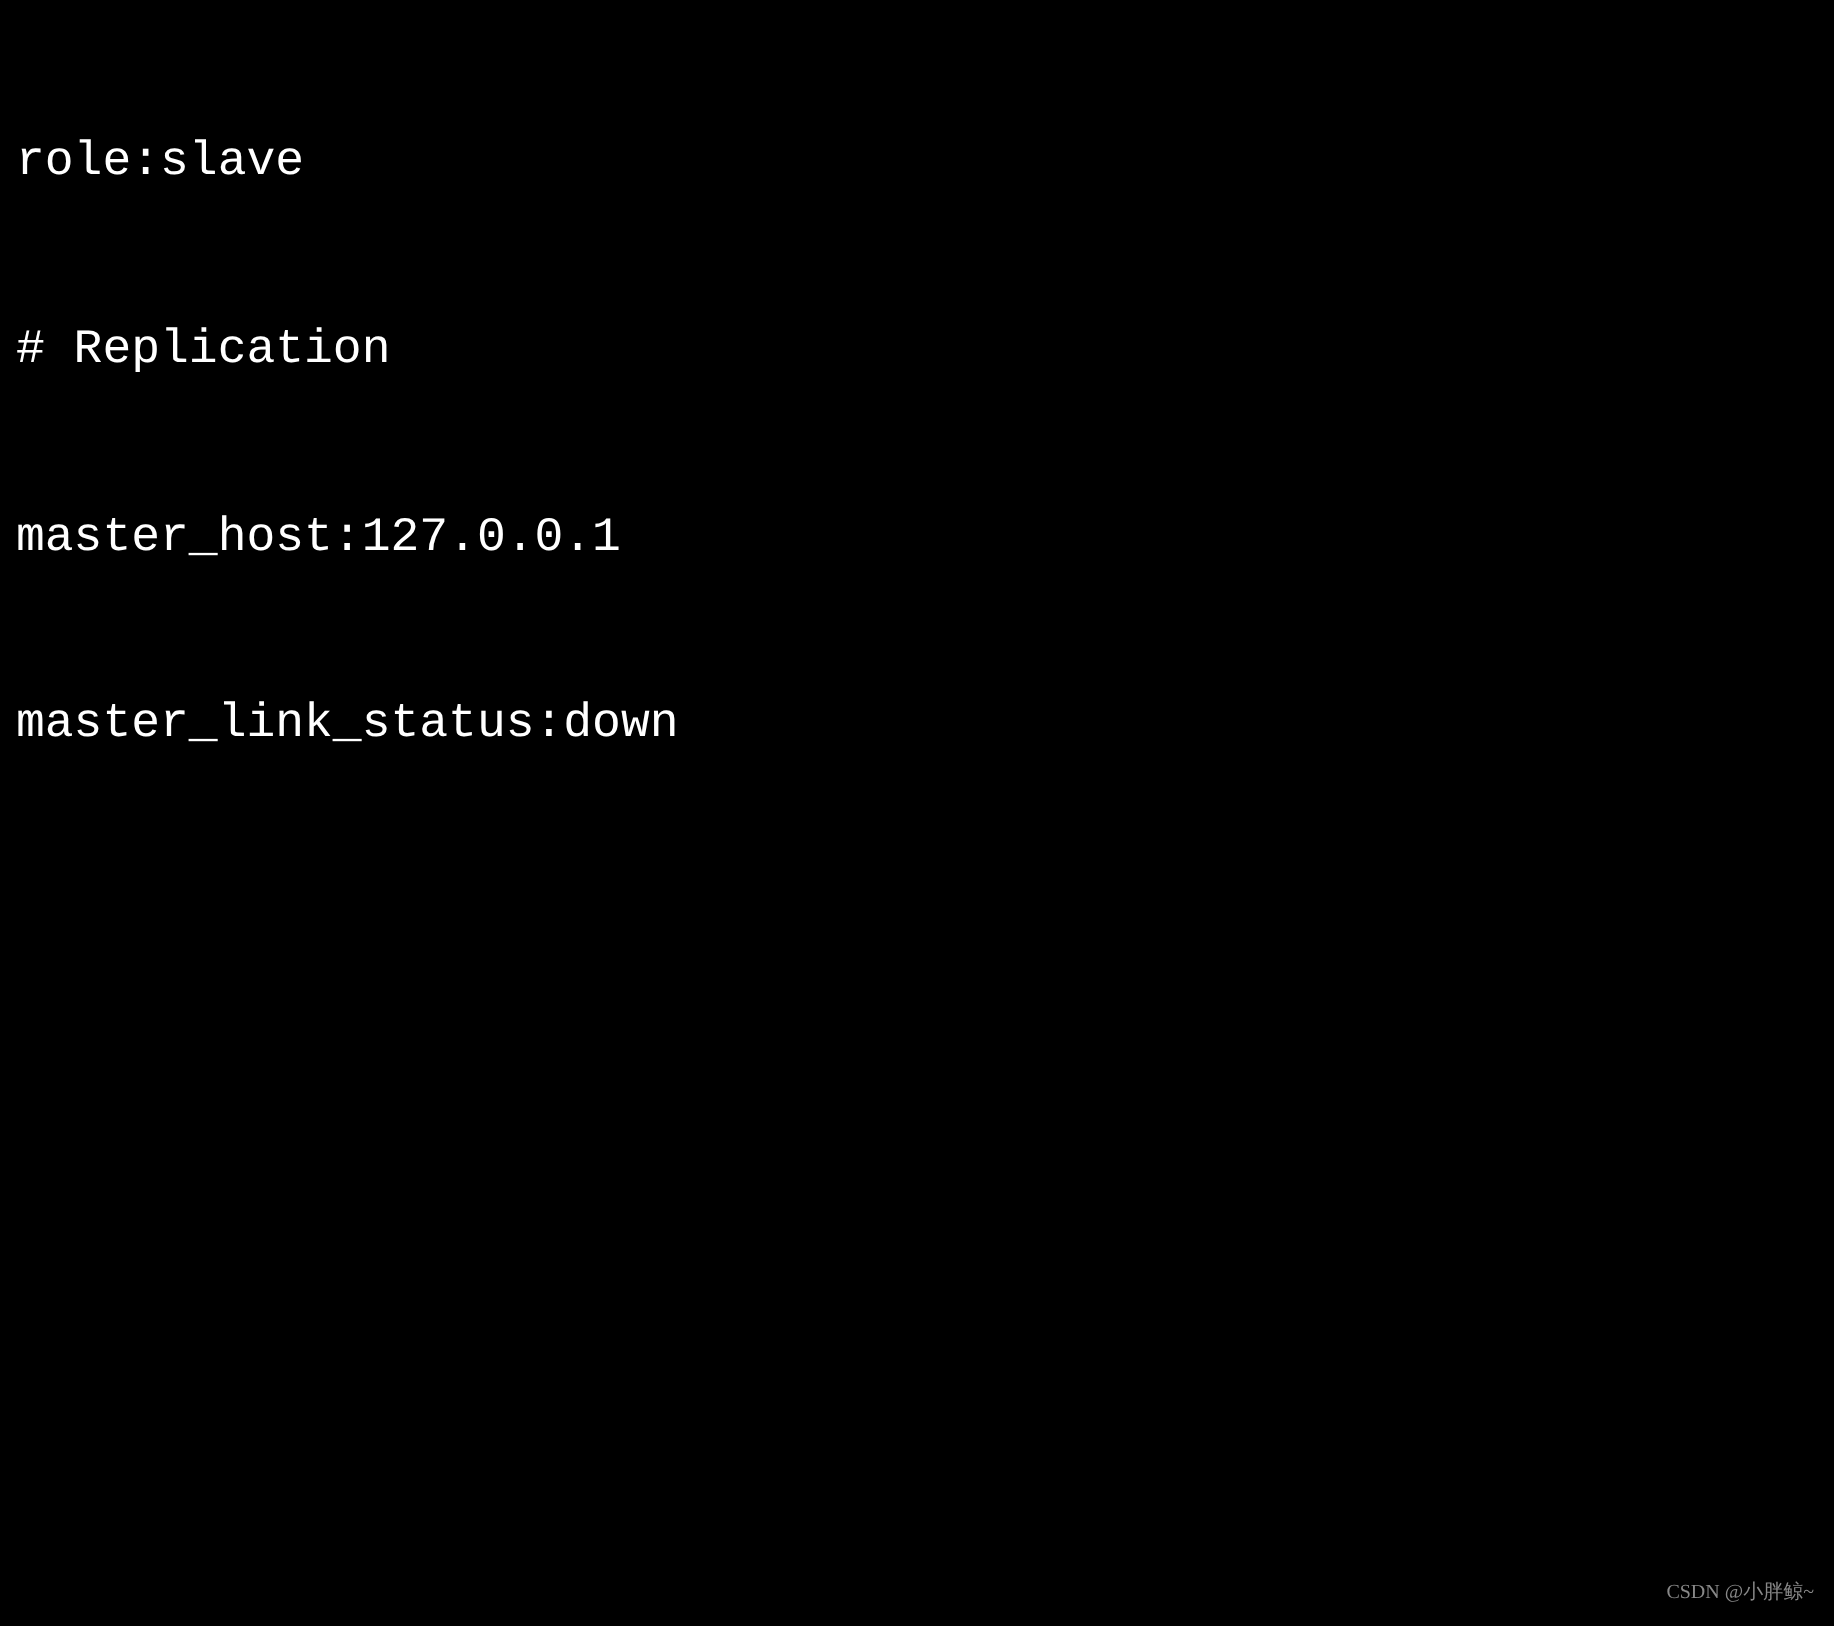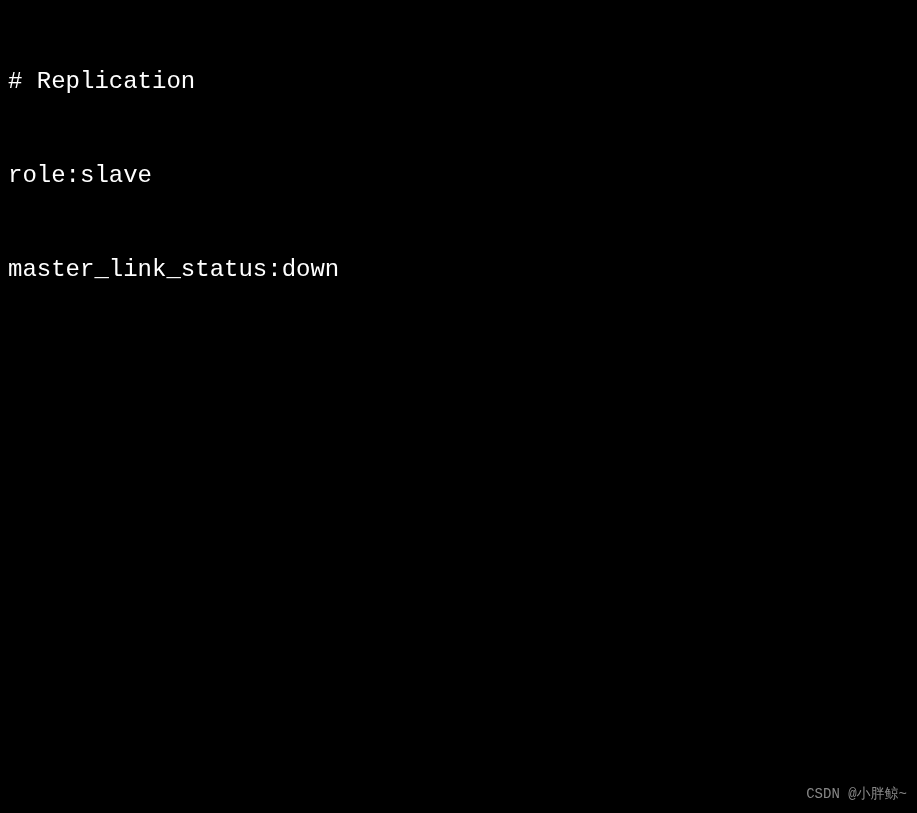--- a/index.html
+++ b/index.html
@@ -25,30 +25,31 @@
     }
     .line {
       display: block;
       white-space: pre;
     }
     .watermark {
       position: absolute;
       bottom: 10px;
       right: 10px;
       color: #888888;
-      font-size: 14px;
-      font-family: Liberation Mono, monospace;
+      font-size: 10px;
+      font-family: Liberation Serif, serif;
     }
   </style>
 </head>
 <body>
 
 <div class="terminal">
+  <span class="line">role:slave</span>
   <span class="line"># Replication</span>
-  <span class="line">role:slave</span>
+  <span class="line">master_host:127.0.0.1</span>
   <span class="line">master_link_status:down</span>
   
   
   
   
   
   
   
   
   

